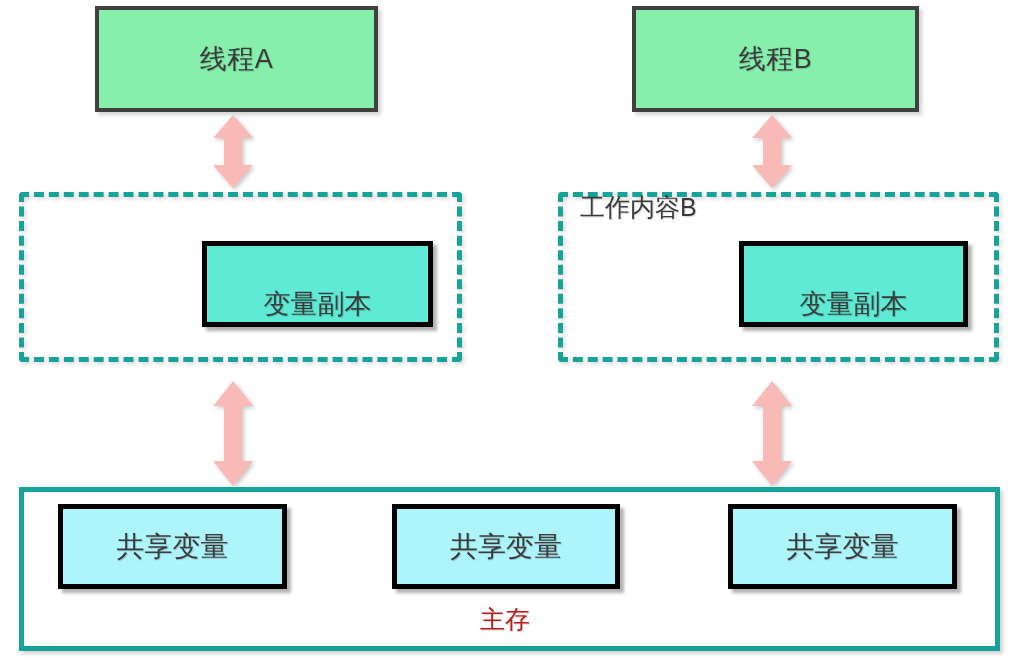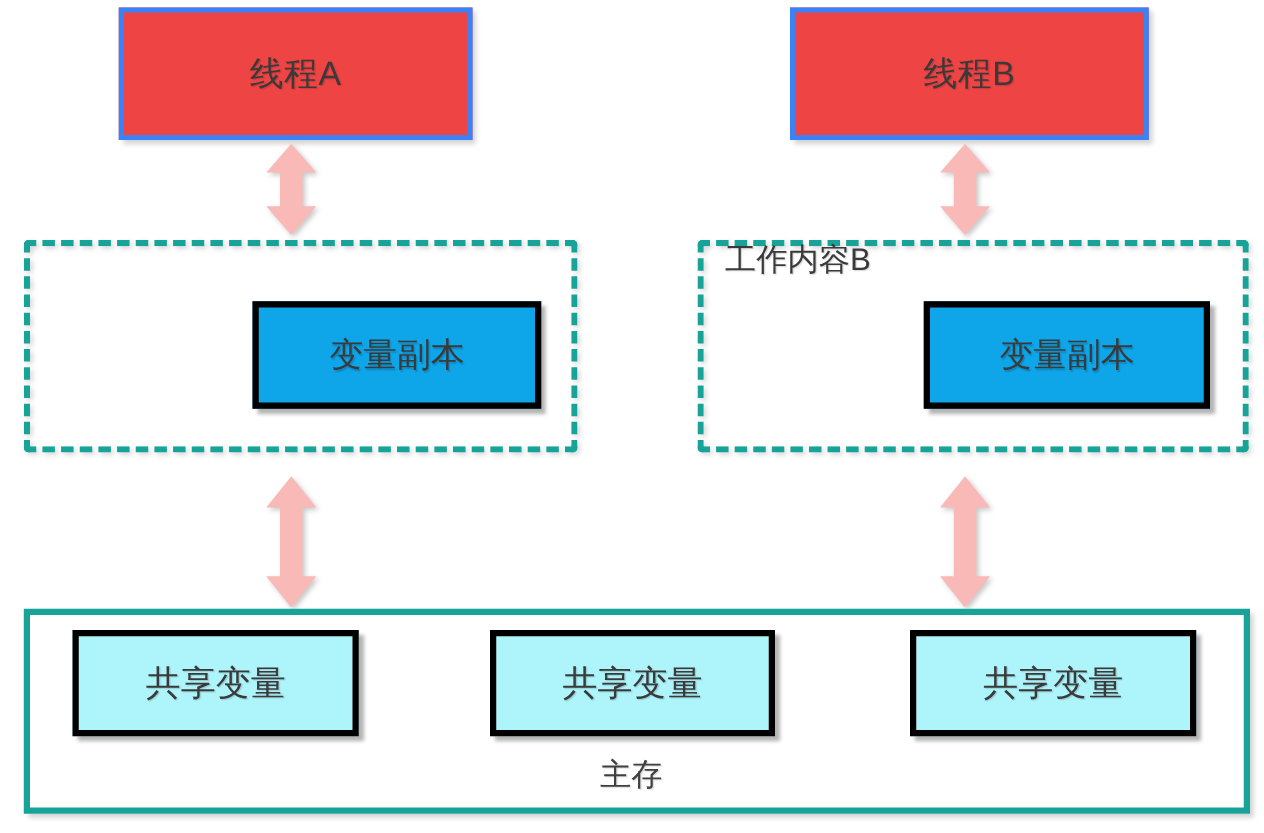--- a/index.html
+++ b/index.html
@@ -25,22 +25,22 @@
   .node {
     position: absolute;
     box-sizing: border-box;
     display: flex;
     align-items: center;
     justify-content: center;
   }
 
   
   .thread-box {
-    border: 4px solid #3b82f6;
-    background: #ef4444;
+    border: 4px solid #404040;
+    background: #86efac;
     box-shadow: 3px 3px 4px rgba(0,0,0,0.18);
   }
   .thread-box .label {
     font-size: 27px;
     color: #3a3a3a;
     letter-spacing: 0.5px;
     text-shadow: 1px 1px 1px rgba(0,0,0,0.16);
   }
 
   
@@ -55,40 +55,41 @@
     position: absolute;
     font-size: 25px;
     color: #3a3a3a;
     text-shadow: 1px 1px 1px rgba(0,0,0,0.16);
     white-space: nowrap;
   }
 
   
   .var-box {
     border: 5px solid #000000;
-    background: #0ea5e9;
+    background: #5eead4;
     box-shadow: 4px 4px 3px rgba(0,0,0,0.30);
+    align-items: flex-end;
   }
   .var-box .label {
     font-size: 27px;
     color: #3a3a3a;
     text-shadow: 1px 1px 1px rgba(0,0,0,0.18);
   }
 
   
   .main-mem {
     border: 5px solid #17a398;
     background: #ffffff;
     box-shadow: 3px 3px 4px rgba(0,0,0,0.18);
     display: block;
   }
   .main-mem-label {
     position: absolute;
     font-size: 25px;
-    color: #404040;
+    color: #b91c1c;
     text-shadow: 1px 1px 1px rgba(0,0,0,0.16);
     white-space: nowrap;
     text-align: center;
     font-family: Liberation Mono, monospace;
   }
 
   
   .shared-box {
     border: 5px solid #000000;
     background: #aef4fb;

